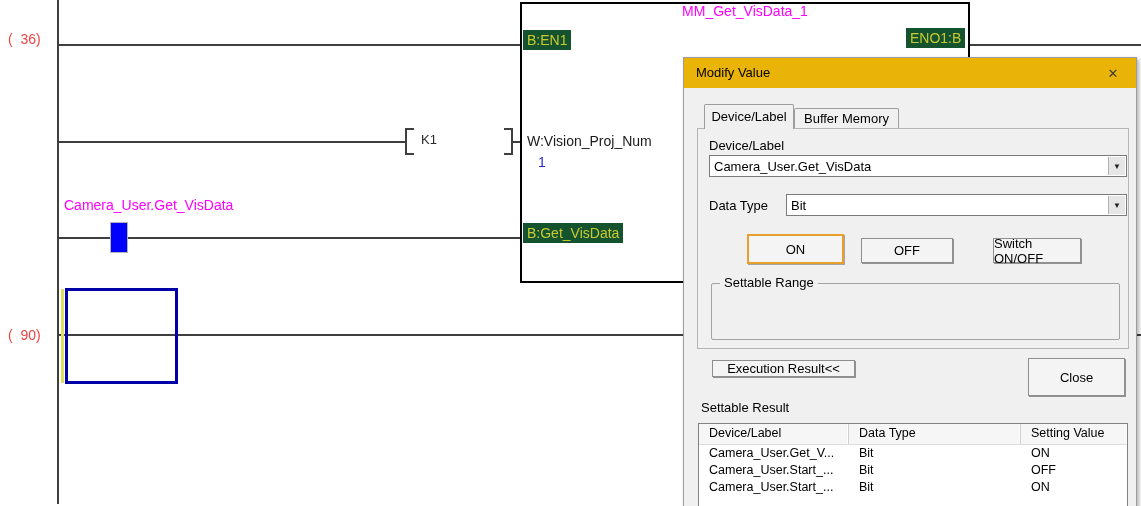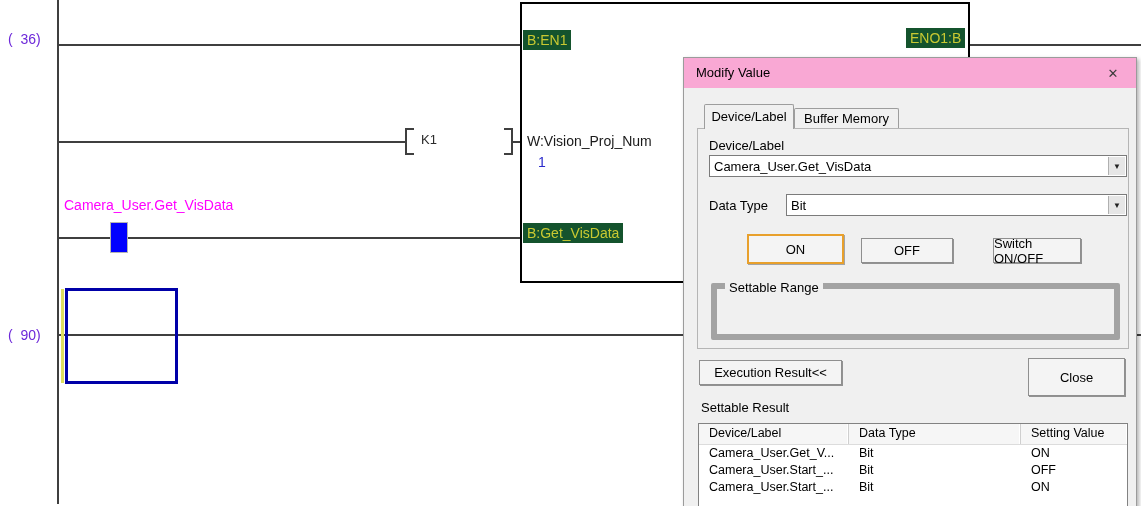--- a/index.html
+++ b/index.html
@@ -3,21 +3,21 @@
 <meta charset="utf-8">
 <style>
   * { margin:0; padding:0; box-sizing:border-box; }
   html,body { width:1141px; height:506px; overflow:hidden; background:#fff;
               font-family:"Liberation Sans", sans-serif; }
   #stage { position:relative; width:1141px; height:506px; background:#fff; overflow:hidden; }
 
   
   .hline { position:absolute; height:2px; background:#3f3f3f; }
   .vline { position:absolute; width:2px;  background:#3f3f3f; }
-  .rung-num { position:absolute; font-size:14px; color:#6d28d9; white-space:pre; }
+  .rung-num { position:absolute; font-size:14px; color:#ef4444; white-space:pre; }
   .fb-block { position:absolute; left:520px; top:2px; width:450px; height:281px;
               border:2px solid #000; background:transparent; }
   .fb-title { position:absolute; left:520px; top:3px; width:450px; text-align:center;
               color:#ff00ff; font-size:14px; }
   .pin-chip { position:absolute; background:#14532d; color:#c9c932; font-size:14px;
               padding:2px 4px; line-height:16px; white-space:nowrap; }
   .pin-label { position:absolute; color:#1a1a1a; font-size:14px; white-space:nowrap; }
   .pin-value { position:absolute; color:#2a2acc; font-size:14px; }
   .operand-label { position:absolute; color:#ff00ff; font-size:14px; white-space:nowrap; }
   .contact-on { position:absolute; left:110px; top:222px; width:18px; height:31px;
@@ -27,21 +27,21 @@
   .bracket.close { border-right:2px solid #3f3f3f; border-top:2px solid #3f3f3f; border-bottom:2px solid #3f3f3f; }
   .k-const { position:absolute; font-size:13px; color:#2b2b2b; }
   .edit-cursor { position:absolute; left:65px; top:288px; width:113px; height:96px;
                  border:3px solid #0000a8; background:transparent; }
   .cursor-tick { position:absolute; left:61px; top:289px; width:3px; height:94px; background:#dede60; }
 
   
   .dialog { position:absolute; left:683px; top:57px; width:454px; height:460px;
             background:#f0f0f0; border:1px solid #9b9b9b;
             box-shadow:2px 2px 4px rgba(0,0,0,.30); font-size:13px; color:#000; }
-  .titlebar { position:absolute; left:0; top:0; width:100%; height:30px; background:#f9a8d4; }
+  .titlebar { position:absolute; left:0; top:0; width:100%; height:30px; background:#eab308; }
   .titlebar .caption { position:absolute; left:12px; top:7px; font-size:13px; color:#000; }
   .close-btn { position:absolute; right:4px; top:0; width:38px; height:30px;
                display:flex; align-items:center; justify-content:center;
                font-size:13px; color:#3c3c3c; cursor:default; }
   .tab { position:absolute; background:#f0f0f0; border:1px solid #9d9d9d; border-bottom:none;
          font-size:13px; text-align:center; }
   .tab.active { left:20px; top:46px; width:90px;  height:25px; line-height:23px; z-index:3;
                 border-radius:2px 2px 0 0; }
   .tab.inactive { left:110px; top:50px; width:105px; height:28px; line-height:19px; z-index:1;
                   border-radius:2px 2px 0 0; }
@@ -51,21 +51,21 @@
   .combo { position:absolute; height:22px; background:#fff; border:1px solid #7b7b7b; }
   .combo .val { position:absolute; left:4px; top:3px; font-size:13px; white-space:nowrap; }
   .combo .drop { position:absolute; right:1px; top:1px; bottom:1px; width:17px; background:#e6e6e6;
                  border-left:1px solid #b0b0b0; display:flex; align-items:center; justify-content:center;
                  font-size:8px; color:#222; }
   .btn { position:absolute; background:#f4f4f4; border:1px solid #8f8f8f;
          box-shadow:1px 1px 0 rgba(70,70,70,.55); font-size:13px; color:#000;
          display:flex; align-items:center; justify-content:center; cursor:default; }
   .btn.focus-orange { border:2px solid #e8a02c; box-shadow:1px 1px 0 rgba(70,70,70,.45); }
   .groupbox { position:absolute; left:26px; top:224px; width:409px; height:57px;
-              border:6px solid #a3a3a3; border-radius:2px;text-decoration:underline; }
+              border:1px solid #a3a3a3; border-radius:2px;text-decoration:underline; }
   .groupbox .glabel { position:absolute; left:8px; top:-9px; background:#f0f0f0; padding:0 4px;
                       font-size:13px; }
   .exec-label { position:absolute; left:17px; top:342px; font-size:13px; }
   .listview { position:absolute; left:14px; top:365px; width:430px; height:95px;
               background:#fff; border:1px solid #828282; overflow:hidden; }
   .lv-header { display:flex; height:21px; background:#f6f6f6; border-bottom:1px solid #dcdcdc; }
   .lv-hcell { font-size:12.5px; padding:2px 0 0 10px; border-right:1px solid #cfcfcf;
               box-shadow:inset -1px 0 0 #ffffff; white-space:nowrap; overflow:hidden; }
   .lv-row { display:flex; height:17px; }
   .lv-cell { font-size:12.5px; padding:1px 0 0 10px; white-space:nowrap; overflow:hidden; }
@@ -86,20 +86,21 @@
   <div class="bracket open" style="left:405px; top:128px;"></div>
   <div class="k-const" style="left:421px; top:132px;">K1</div>
   <div class="bracket close" style="left:504px; top:128px;"></div>
   <div class="hline" style="left:513px; top:141px; width:8px;"></div>
 
   <div class="operand-label" style="left:64px; top:197px;">Camera_User.Get_VisData</div>
   <div class="hline" style="left:58px; top:237px; width:462px;"></div>
   <div class="contact-on"></div>
 
   <div class="fb-block"></div>
+  <div class="fb-title">MM_Get_VisData_1</div>
   <div class="pin-chip" style="left:523px; top:30px;">B:EN1</div>
   <div class="pin-chip" style="left:906px; top:28px;">ENO1:B</div>
   <div class="pin-label" style="left:527px; top:133px;">W:Vision_Proj_Num</div>
   <div class="pin-value" style="left:538px; top:154px;">1</div>
   <div class="pin-chip" style="left:523px; top:223px;">B:Get_VisData</div>
 
   <div class="rung-num" style="left:8px; top:327px;">(  90)</div>
   <div class="hline" style="left:58px; top:334px; width:1083px;"></div>
   <div class="cursor-tick"></div>
   <div class="edit-cursor"></div>
@@ -130,21 +131,21 @@
 
       <div class="btn focus-orange" style="left:49px; top:105px; width:97px; height:30px;">ON</div>
       <div class="btn" style="left:163px; top:109px; width:92px; height:25px;">OFF</div>
       <div class="btn" style="left:295px; top:109px; width:88px; height:25px;">Switch ON/OFF</div>
 
       <div class="groupbox" style="left:13px; top:154px;">
         <div class="glabel">Settable Range</div>
       </div>
     </div>
 
-    <div class="btn" style="left:15px; top:302px; width:143px; height:25px;">Execution Result&lt;&lt;</div>
+    <div class="btn" style="left:28px; top:302px; width:143px; height:17px;">Execution Result&lt;&lt;</div>
     <div class="btn" style="left:344px; top:300px; width:97px; height:38px;">Close</div>
 
     <div class="exec-label">Settable Result</div>
 
     <div class="listview">
       <div class="lv-header">
         <div class="lv-hcell c1">Device/Label</div>
         <div class="lv-hcell c2">Data Type</div>
         <div class="lv-hcell c3" style="border-right:none;">Setting Value</div>
       </div>

